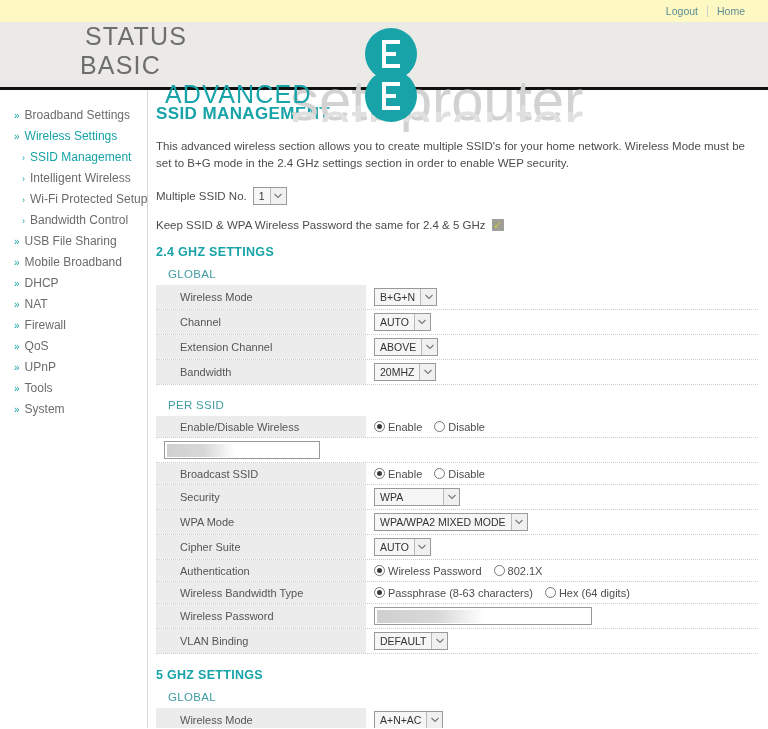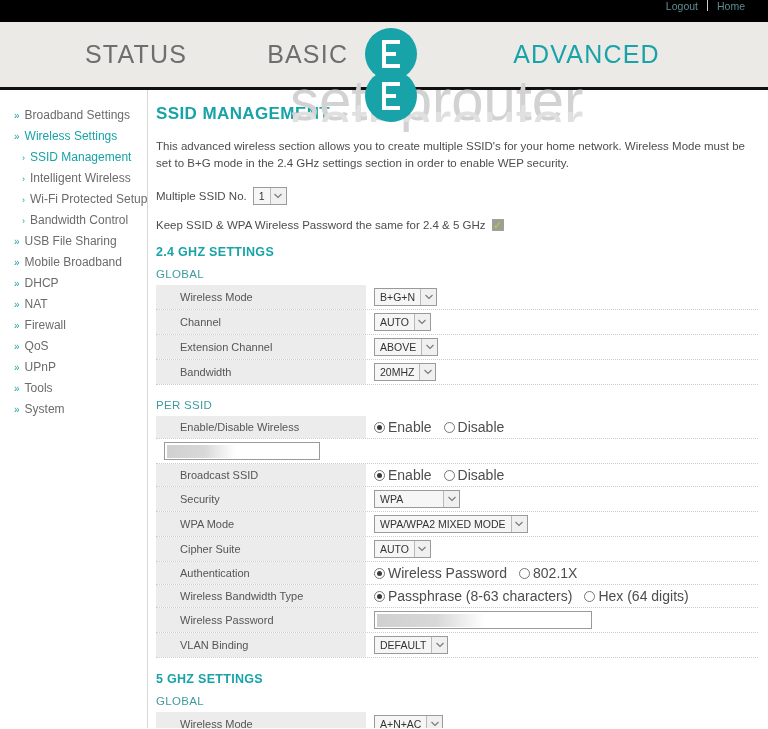--- a/index.html
+++ b/index.html
@@ -8,24 +8,24 @@
     width: 768px; height: 729px;
     overflow: hidden;
     background: #ffffff;
     font-family: "Liberation Sans", sans-serif;
   }
 
   
   .topbar {
     position: relative;
     height: 22px;
-    background: #000000;
+    background: #fef9c3;
     display: flex;
     justify-content: flex-end;
-    align-items: flex-start;
+    align-items: center;
     padding-right: 14px;
   }
   .topbar a {
     color: #5d8c93;
     font-size: 10.5px;
     text-decoration: none;
     padding: 0 9px;
   }
   .topbar .sep {
     width: 1px; height: 11px; background: #c8cdcd;
@@ -35,22 +35,23 @@
   .navband {
     position: relative;
     height: 68px;
     background: #eceae6;
     border-bottom: 3px solid #111111;
   }
   .navtabs {
     position: absolute;
     left: 0; top: 0; right: 0; bottom: 0;
     display: flex;
-    align-items: center;
+    align-items: flex-start;
     z-index: 3;
+    flex-direction: column;
   }
   .navtab {
     font-size: 25px;
     letter-spacing: 1.2px;
     color: #6e6e6e;
     text-decoration: none;
     font-weight: 400;
   }
   .navtab.t-status { margin-left: 85px; }
   .navtab.t-basic  { margin-left: 80px; }
@@ -149,21 +150,21 @@
   .inline-row .lbl { margin-right: 6px; }
 
   h2.section {
     margin: 0 0 9px 0;
     font-size: 12.5px;
     color: #17a3a8;
     font-weight: bold;
     letter-spacing: 0.3px;
   }
   h3.subsection {
-    margin: 0 0 5px 0;
+    margin: 0 0 5px 12px;
     font-size: 11.5px;
     color: #3f9ba0;
     font-weight: normal;
     letter-spacing: 0.3px;
   }
 
   
   .settings { width: 602px; }
   .srow {
     display: flex;
@@ -217,21 +218,21 @@
     justify-content: center;
   }
   .sel .sel-arrow svg { display: block; }
 
   
   .radio-group { display: flex; align-items: center; }
   .radio-opt {
     display: inline-flex;
     align-items: center;
     margin-right: 12px;
-    font-size: 14px;
+    font-size: 11px;
     color: #4d4d4d;
     white-space: nowrap;
   }
   .rb {
     width: 11px; height: 11px;
     border-radius: 50%;
     border: 1px solid #767676;
     background: #ffffff;
     margin-right: 3px;
     position: relative;

